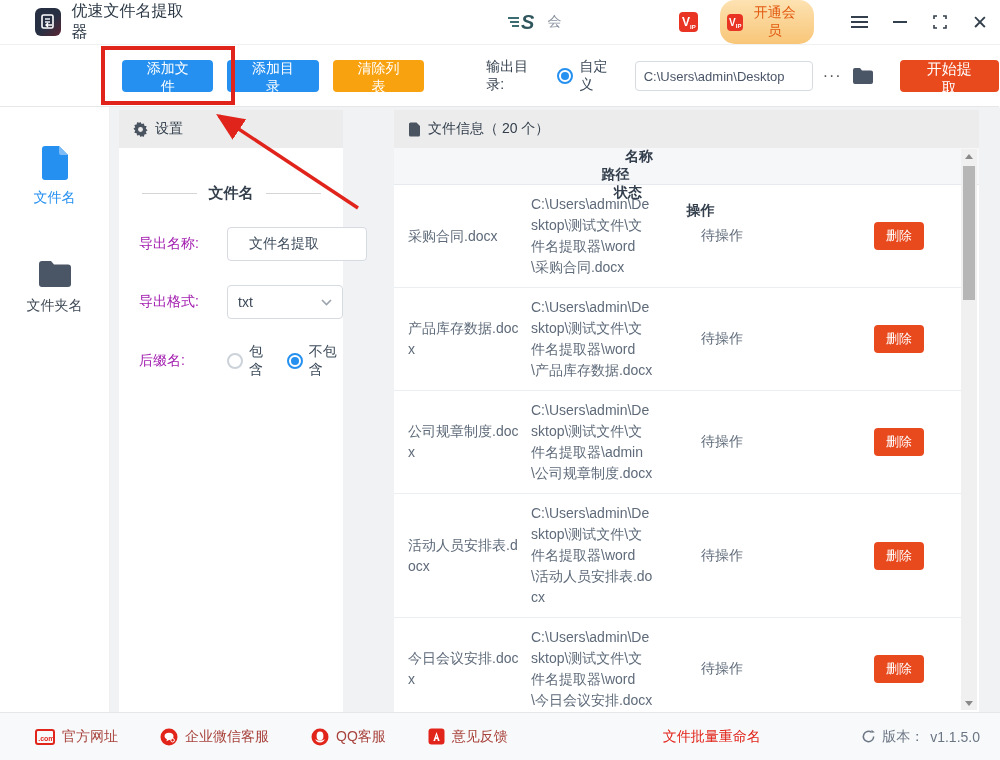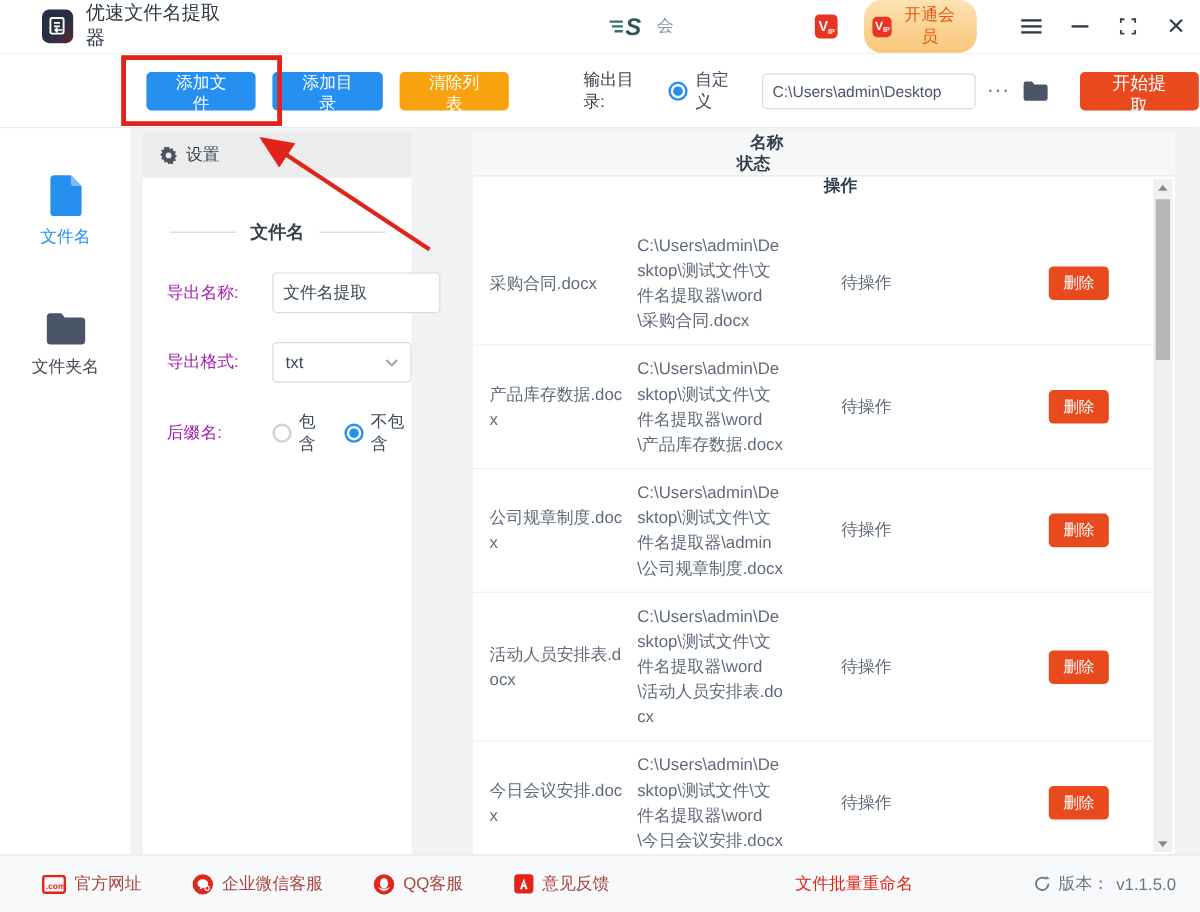--- a/index.html
+++ b/index.html
@@ -77,21 +77,21 @@
   
   .settings { left:119px; width:224px; }
   .divider { display:flex; align-items:center; justify-content:center;
     margin-top:36px; gap:12px; }
   .divider .ln { width:55px; height:1px; background:#d5d5d5; }
   .divider .tt { font-size:15px; font-weight:bold; color:#333f4c; }
   .form-row { display:flex; align-items:center; margin-top:24px; padding-left:20px; }
   .form-label { width:78px; text-align:left; font-size:14px; font-weight:normal;
     color:#a21caf; flex:none; }
   .form-input { margin-left:10px; width:140px; height:34px; border:1px solid #d6dae1;
-    border-radius:4px; padding:0 8px; font-size:14px; color:#3c4a5a;
+    border-radius:4px; padding:0 21px; font-size:14px; color:#3c4a5a;
     font-family:"Liberation Sans","DejaVu Sans",sans-serif; }
   .select { margin-left:10px; width:140px; height:34px; border:1px solid #d6dae1;
     border-radius:4px; display:flex; align-items:center; justify-content:space-between;
     padding:0 10px; font-size:14px; color:#3c4a5a; cursor:pointer; background:#fff; }
   .radios { display:flex; gap:16px; margin-left:10px; }
 
   
   .files { left:394px; width:585px; }
   .col-head { display:flex; height:37px; align-items:center; background:#f6f7f9;
     border-bottom:1px solid #e6e9ed; padding:0 14px; font-size:14px;
@@ -278,23 +278,30 @@
           </span>
           <span class="radio-wrap" style="margin-left:0">
             <span class="radio on"></span>
             <span>不包含</span>
           </span>
         </div>
       </div>
     </div>
 
     <div class="panel files">
+      <div class="panel-head">
+        <svg width="13" height="15" viewBox="0 0 13 15">
+          <path d="M1 2 a1.5 1.5 0 0 1 1.5-1.5 h6 L12 4 v9 a1.5 1.5 0 0 1 -1.5 1.5 h-8 A1.5 1.5 0 0 1 1 13 Z" fill="#4a5360"></path>
+        </svg>
+        <span>文件信息（ 20 个）</span>
+      </div>
 
       <div class="col-head">
         <span class="c-name">名称</span>
+        <span class="c-path">路径</span>
         <span class="c-status">状态</span>
         <span class="c-action">操作</span>
       </div>
 
       <div class="rows">
         <div class="trow">
           <div class="td-name">采购合同.docx</div>
           <div class="td-path">C:\Users\admin\Desktop\测试文件\文件名提取器\word\采购合同.docx</div>
           <div class="td-status">待操作</div>
           <div class="td-action"><button class="del-btn">删除</button></div>

